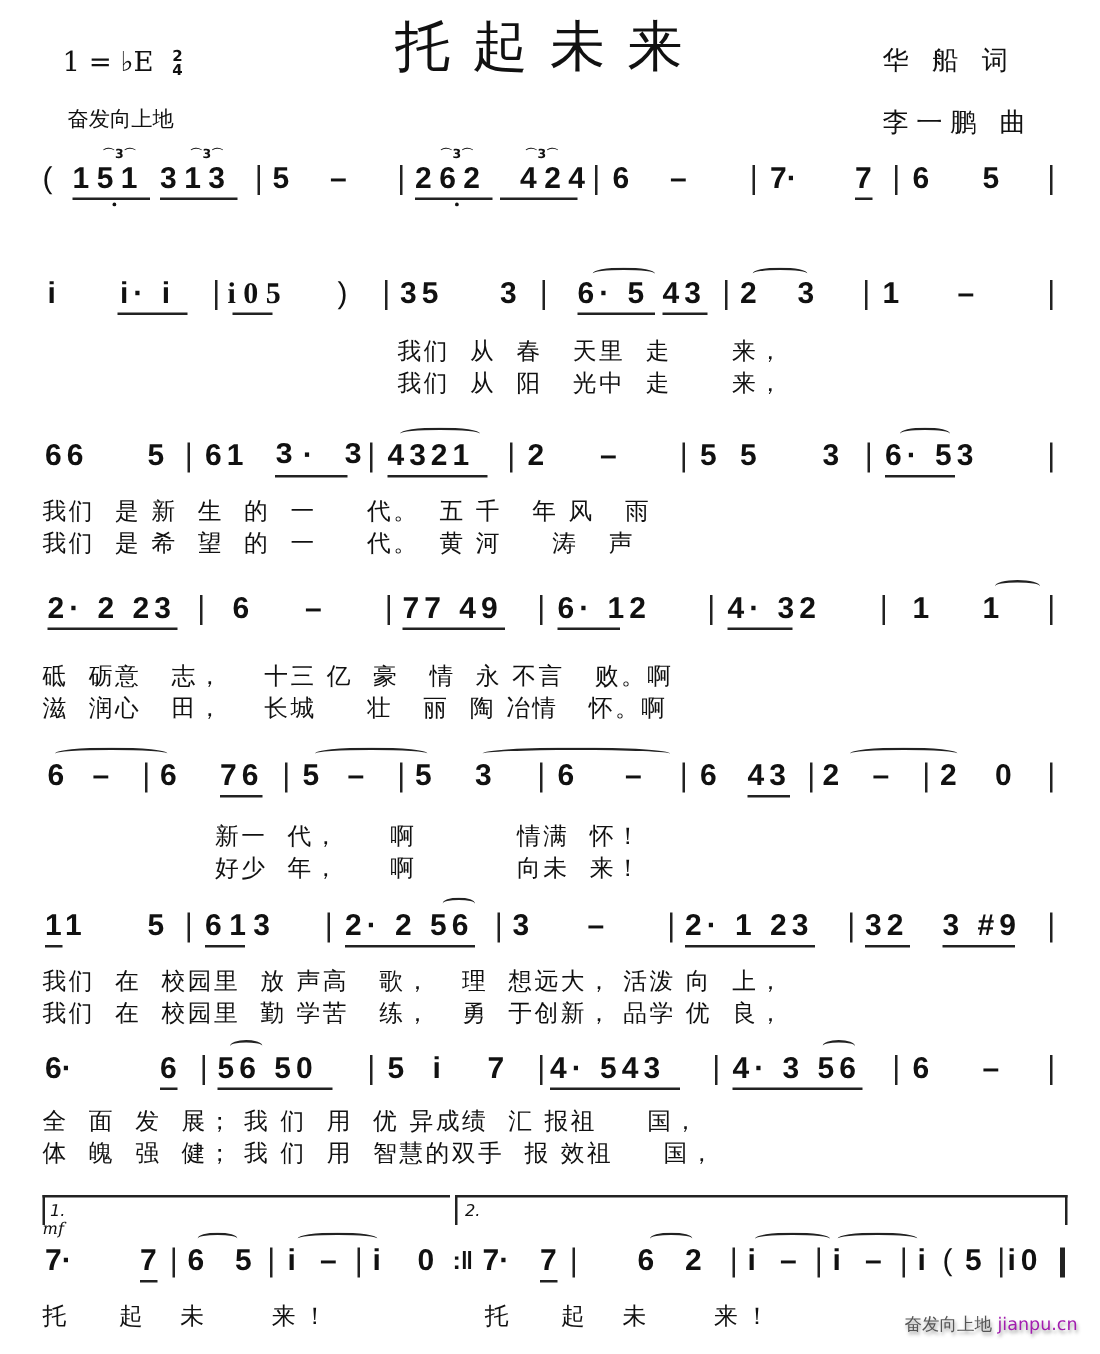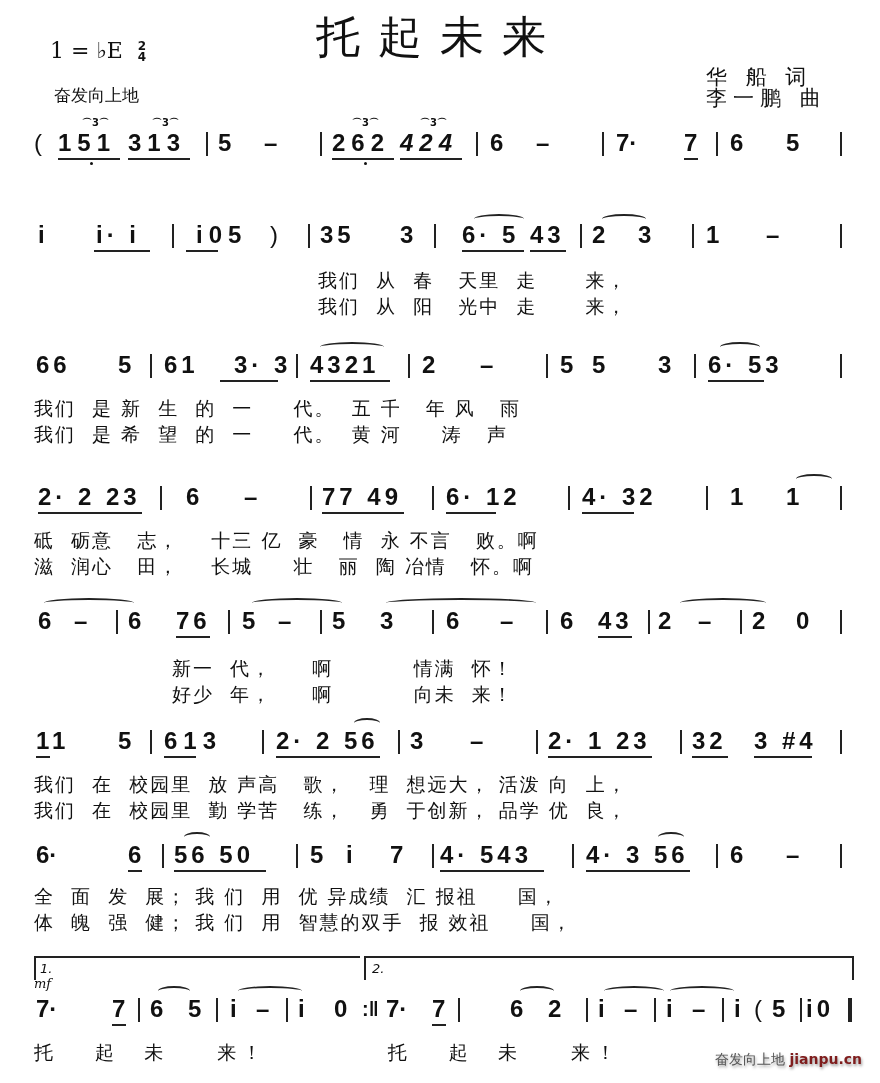--- a/index.html
+++ b/index.html
@@ -16,55 +16,55 @@
   .staff { left: 30px; width: 830px; height: 44px; }
   .note { position: absolute; font-size: 24px; font-weight: bold; font-family: "Liberation Sans", sans-serif; line-height: 30px; }
   .bar { position: absolute; width: 2px; height: 24px; background: #222; top: 4px; }
   .ul { position: absolute; height: 2px; background: #222; }
   .lyr { position: absolute; font-size: 19px; font-family: "DejaVu Serif", serif; letter-spacing: 2px; white-space: pre; }
   .slur { position: absolute; border-top: 2px solid #222; border-radius: 50% 50% 0 0; height: 8px; }
   .tri { position: absolute; font-size: 10px; font-weight: bold; }
   .dot { position: absolute; width: 3px; height: 3px; border-radius: 50%; background: #111; }
   .volta { position: absolute; border-top: 2px solid #222; border-left: 2px solid #222; height: 22px; }
   .watermark { right: 18px; bottom: 14px; font-size: 14px; color: #555; text-shadow: 1px 2px 3px #999; }
-  .watermark .site { color: #7f1d1d; font-weight: bold; }
+  .watermark .site { color: #a21caf; }
 </style>
 </head>
 <body>
 
 <div class="abs title">托起未来</div>
 
 <div class="abs key">
   <span>1 = ♭E</span>
   <span class="frac">
     <span>2</span><br>
     <span>4</span>
   </span>
 </div>
 <div class="abs tempo">奋发向上地</div>
-<div class="abs credit" style="left:706px; top:63px;">华 船 词</div>
+<div class="abs credit" style="left:706px; top:34px;">华 船 词</div>
 <div class="abs credit" style="left:706px; top:84px;">李一鹏 曲</div>
 
 <div class="abs staff" style="top:128px;">
   <div class="note" style="left:4px; font-weight:normal;">(</div>
   <div class="tri" style="left:52px; top:-12px;">⌒3⌒</div>
   <div class="tri" style="left:122px; top:-12px;">⌒3⌒</div>
   <div class="note" style="left:28px; letter-spacing:6px;">151</div>
   <div class="dot" style="left:60px; top:34px;"></div>
   <div class="ul" style="left:28px; width:62px; top:30px;"></div>
   <div class="note" style="left:98px; letter-spacing:6px;">313</div>
   <div class="ul" style="left:98px; width:62px; top:30px;"></div>
   <div class="bar" style="left:176px;"></div>
   <div class="note" style="left:188px;">5</div>
   <div class="note" style="left:234px;">–</div>
   <div class="bar" style="left:290px;"></div>
   <div class="note" style="left:302px; letter-spacing:6px;">262</div>
   <div class="dot" style="left:334px; top:34px;"></div>
   <div class="ul" style="left:302px; width:62px; top:30px;"></div>
-  <div class="note" style="left:370px; letter-spacing:6px;font-style:italic;">424</div>
+  <div class="note" style="left:386px; letter-spacing:6px;">424</div>
   <div class="ul" style="left:370px; width:62px; top:30px;"></div>
   <div class="tri" style="left:322px; top:-12px;">⌒3⌒</div>
   <div class="tri" style="left:390px; top:-12px;">⌒3⌒</div>
   <div class="bar" style="left:446px;"></div>
   <div class="note" style="left:460px;">6</div>
   <div class="note" style="left:506px;">–</div>
   <div class="bar" style="left:572px;"></div>
   <div class="note" style="left:586px;">7·</div>
   <div class="note" style="left:654px;">7</div>
   <div class="ul" style="left:654px; width:14px; top:30px;"></div>
@@ -72,21 +72,21 @@
   <div class="note" style="left:700px;">6</div>
   <div class="note" style="left:756px;">5</div>
   <div class="bar" style="left:810px;"></div>
 </div>
 
 <div class="abs staff" style="top:220px;">
   <div class="note" style="left:8px;">i</div>
   <div class="note" style="left:66px; letter-spacing:4px;">i· i</div>
   <div class="ul" style="left:64px; width:56px; top:30px;"></div>
   <div class="bar" style="left:142px;"></div>
-  <div class="note" style="left:166px; letter-spacing:6px;">i05</div>
+  <div class="note" style="left:152px; letter-spacing:6px;font-family:Liberation Serif, serif;">i05</div>
   <div class="ul" style="left:156px; width:32px; top:30px;"></div>
   <div class="note" style="left:240px; font-weight:normal;">)</div>
   <div class="bar" style="left:278px;"></div>
   <div class="note" style="left:290px; letter-spacing:4px;">35</div>
   <div class="note" style="left:370px;">3</div>
   <div class="bar" style="left:404px;"></div>
   <div class="slur" style="left:444px; width:50px; top:-6px;"></div>
   <div class="note" style="left:432px; letter-spacing:4px;">6· 5</div>
   <div class="ul" style="left:432px; width:62px; top:30px;"></div>
   <div class="note" style="left:500px; letter-spacing:4px;">43</div>
@@ -101,21 +101,21 @@
   <div class="bar" style="left:810px;"></div>
 </div>
 <div class="lyr" style="left:318px; top:268px;">我们  从  春   天里  走      来，</div>
 <div class="lyr" style="left:318px; top:294px;">我们  从  阳   光中  走      来，</div>
 
 <div class="abs staff" style="top:350px;">
   <div class="note" style="left:6px; letter-spacing:4px;">66</div>
   <div class="note" style="left:88px;">5</div>
   <div class="bar" style="left:120px;"></div>
   <div class="note" style="left:134px; letter-spacing:4px;">61</div>
-  <div class="note" style="left:204px; letter-spacing:4px;">3· 3</div>
+  <div class="note" style="left:190px; letter-spacing:4px;font-family:Liberation Mono, monospace;">3· 3</div>
   <div class="ul" style="left:190px; width:58px; top:30px;"></div>
   <div class="bar" style="left:266px;"></div>
   <div class="slur" style="left:290px; width:64px; top:-8px;"></div>
   <div class="note" style="left:280px; letter-spacing:4px;">4321</div>
   <div class="ul" style="left:280px; width:80px; top:30px;"></div>
   <div class="bar" style="left:378px;"></div>
   <div class="note" style="left:392px;">2</div>
   <div class="note" style="left:450px;">–</div>
   <div class="bar" style="left:516px;"></div>
   <div class="note" style="left:530px;">5</div>
@@ -123,21 +123,21 @@
   <div class="note" style="left:628px;">3</div>
   <div class="bar" style="left:664px;"></div>
   <div class="slur" style="left:690px; width:40px; top:-8px;"></div>
   <div class="note" style="left:678px; letter-spacing:4px;">6· 53</div>
   <div class="ul" style="left:678px; width:56px; top:30px;"></div>
   <div class="bar" style="left:810px;"></div>
 </div>
 <div class="lyr" style="left:34px; top:396px;">我们  是 新  生  的  一     代。  五 千   年 风   雨</div>
 <div class="lyr" style="left:34px; top:422px;">我们  是 希  望  的  一     代。  黄 河     涛   声</div>
 
-<div class="abs staff" style="top:482px;text-decoration:underline;">
+<div class="abs staff" style="top:472px;text-decoration:underline;">
   <div class="note" style="left:8px; letter-spacing:4px;">2· 2 23</div>
   <div class="ul" style="left:8px; width:104px; top:30px;"></div>
   <div class="bar" style="left:130px;"></div>
   <div class="note" style="left:156px;">6</div>
   <div class="note" style="left:214px;">–</div>
   <div class="bar" style="left:280px;"></div>
   <div class="note" style="left:292px; letter-spacing:4px;">77 49</div>
   <div class="ul" style="left:292px; width:82px; top:30px;"></div>
   <div class="bar" style="left:402px;"></div>
   <div class="note" style="left:416px; letter-spacing:4px;">6· 12</div>
@@ -201,21 +201,21 @@
   <div class="note" style="left:246px; letter-spacing:4px;">2· 2 56</div>
   <div class="ul" style="left:246px; width:104px; top:30px;"></div>
   <div class="bar" style="left:368px;"></div>
   <div class="note" style="left:380px;">3</div>
   <div class="note" style="left:440px;">–</div>
   <div class="bar" style="left:506px;"></div>
   <div class="note" style="left:518px; letter-spacing:4px;">2· 1 23</div>
   <div class="ul" style="left:518px; width:104px; top:30px;"></div>
   <div class="bar" style="left:650px;"></div>
   <div class="note" style="left:662px; letter-spacing:4px;">32</div>
-  <div class="note" style="left:724px; letter-spacing:4px;">3 #4</div>
+  <div class="note" style="left:724px; letter-spacing:4px;">3 #9</div>
   <div class="ul" style="left:662px; width:36px; top:30px;"></div>
   <div class="ul" style="left:724px; width:58px; top:30px;"></div>
   <div class="bar" style="left:810px;"></div>
 </div>
 <div class="lyr" style="left:34px; top:772px;">我们  在  校园里  放 声高   歌，   理  想远大， 活泼 向  上，</div>
 <div class="lyr" style="left:34px; top:798px;">我们  在  校园里  勤 学苦   练，   勇  于创新， 品学 优  良，</div>
 
 <div class="abs staff" style="top:840px;">
   <div class="note" style="left:6px;">6·</div>
   <div class="note" style="left:98px;">6</div>

